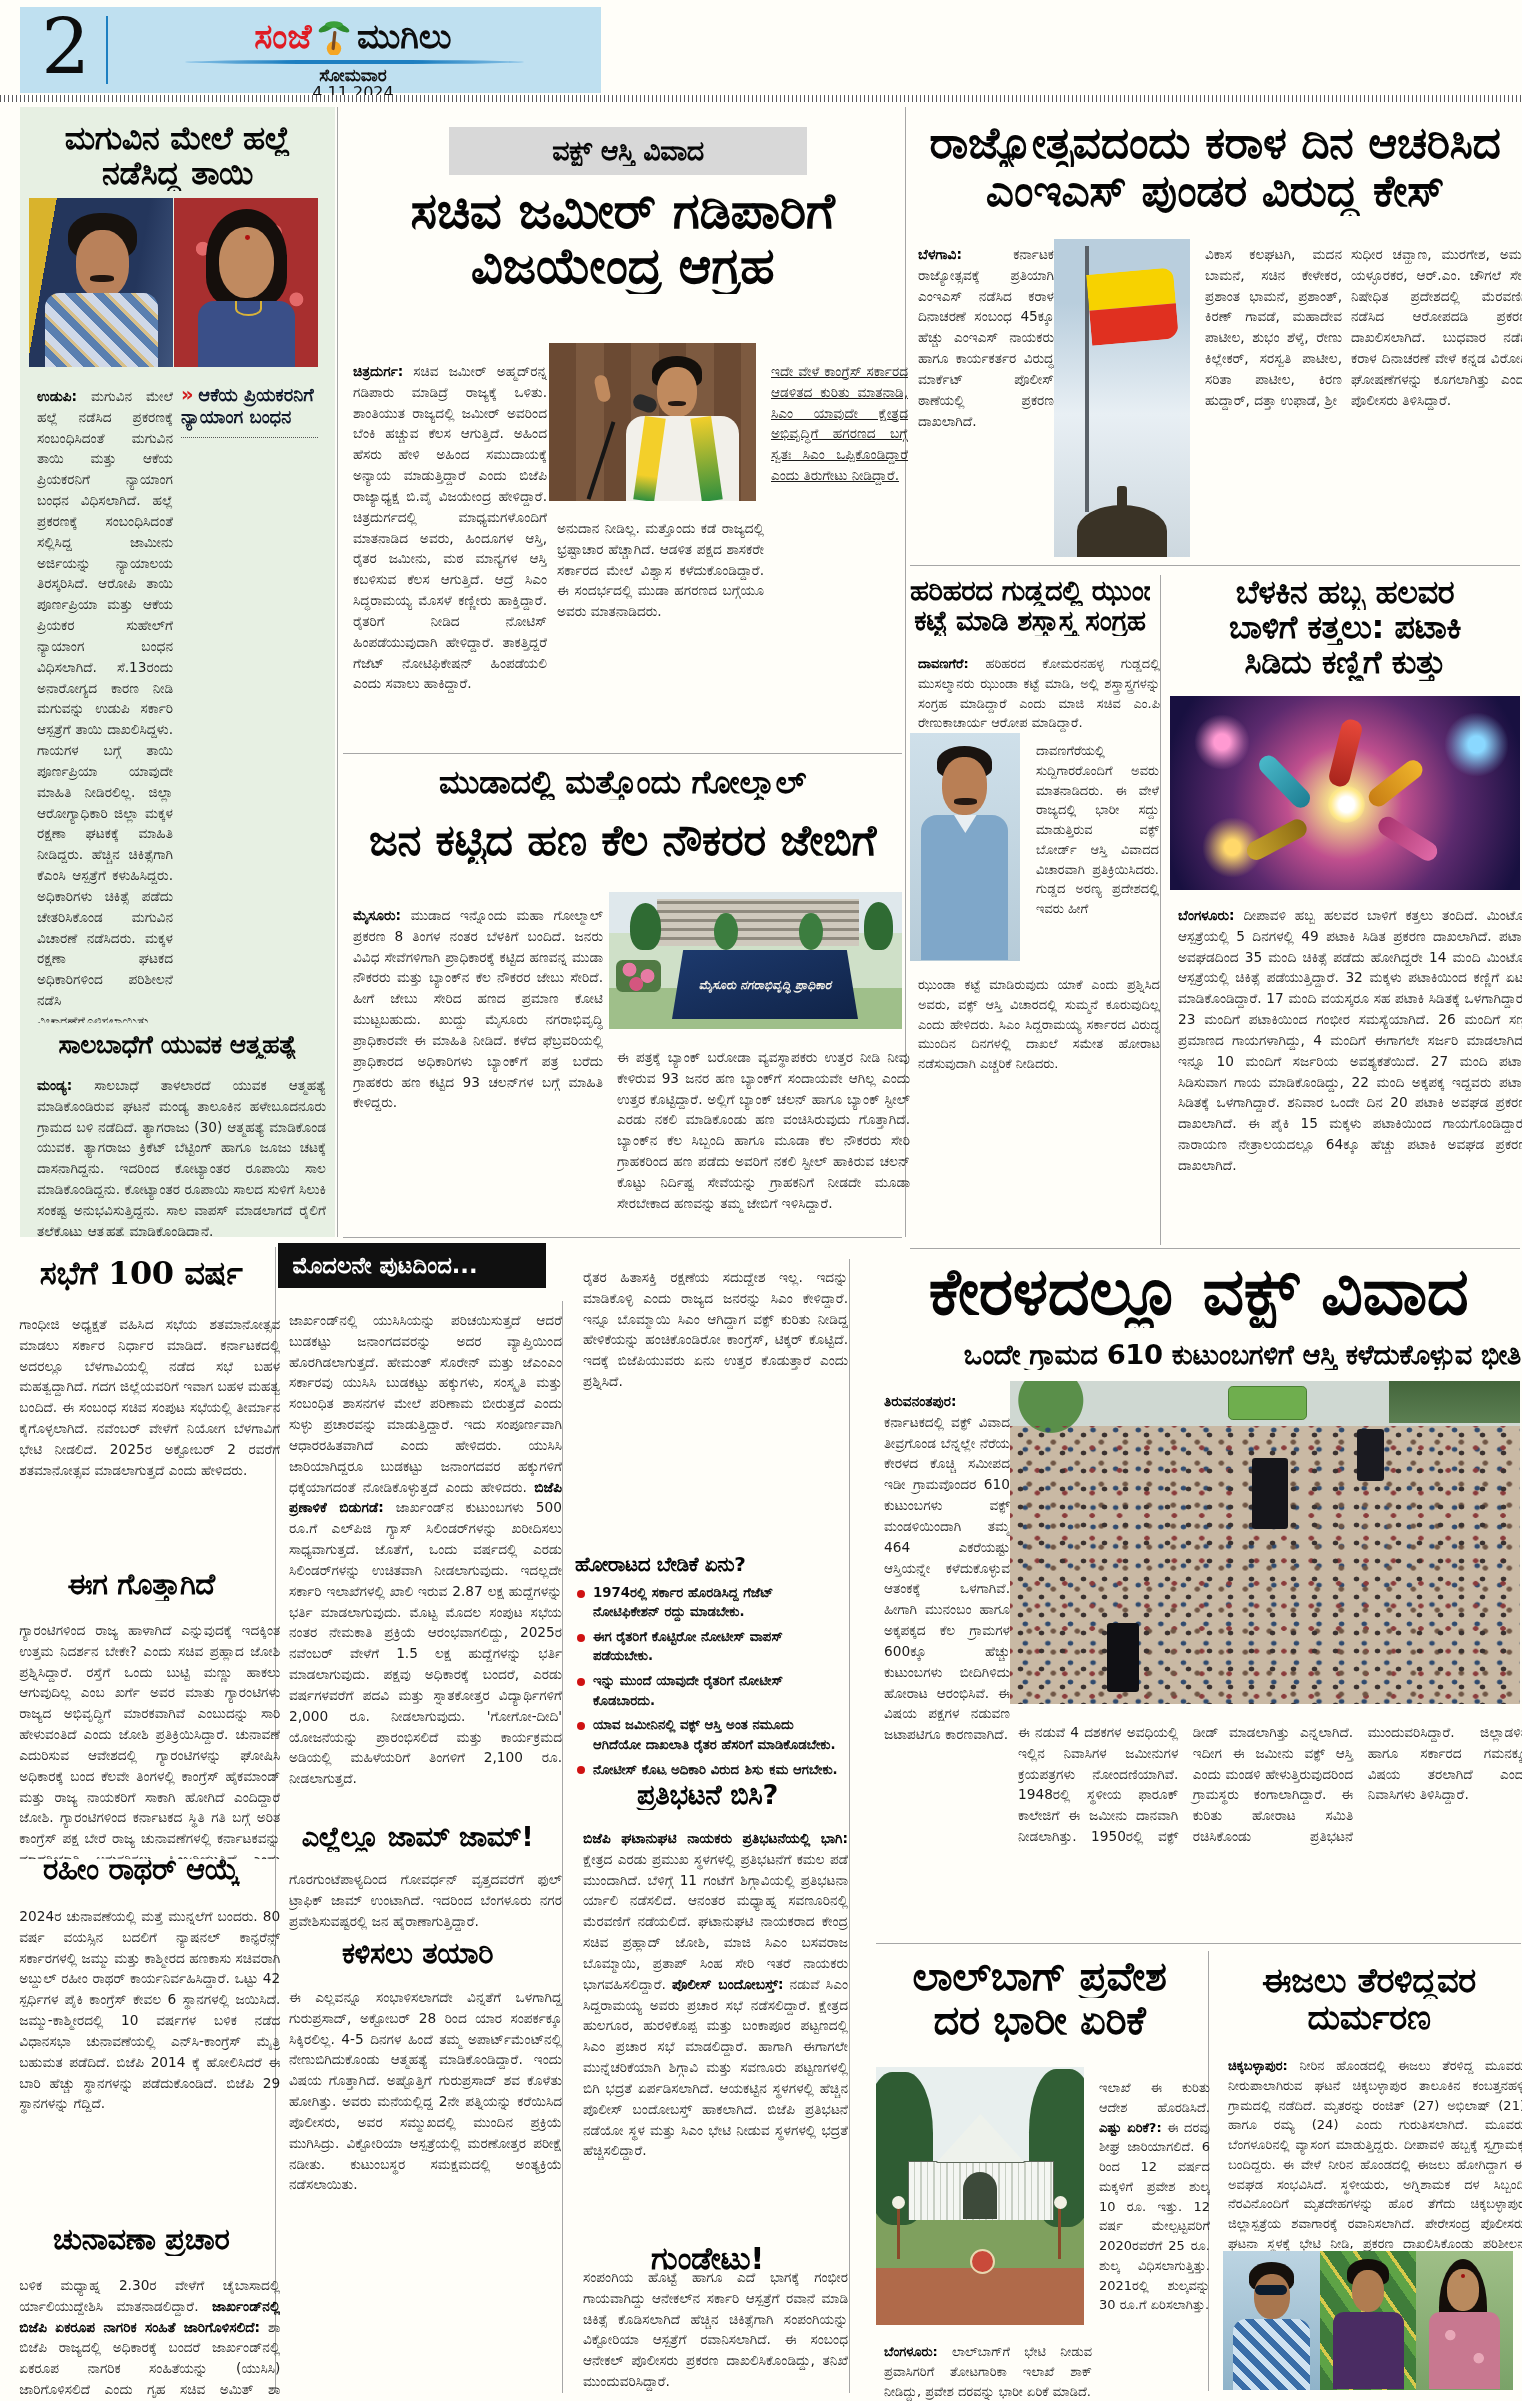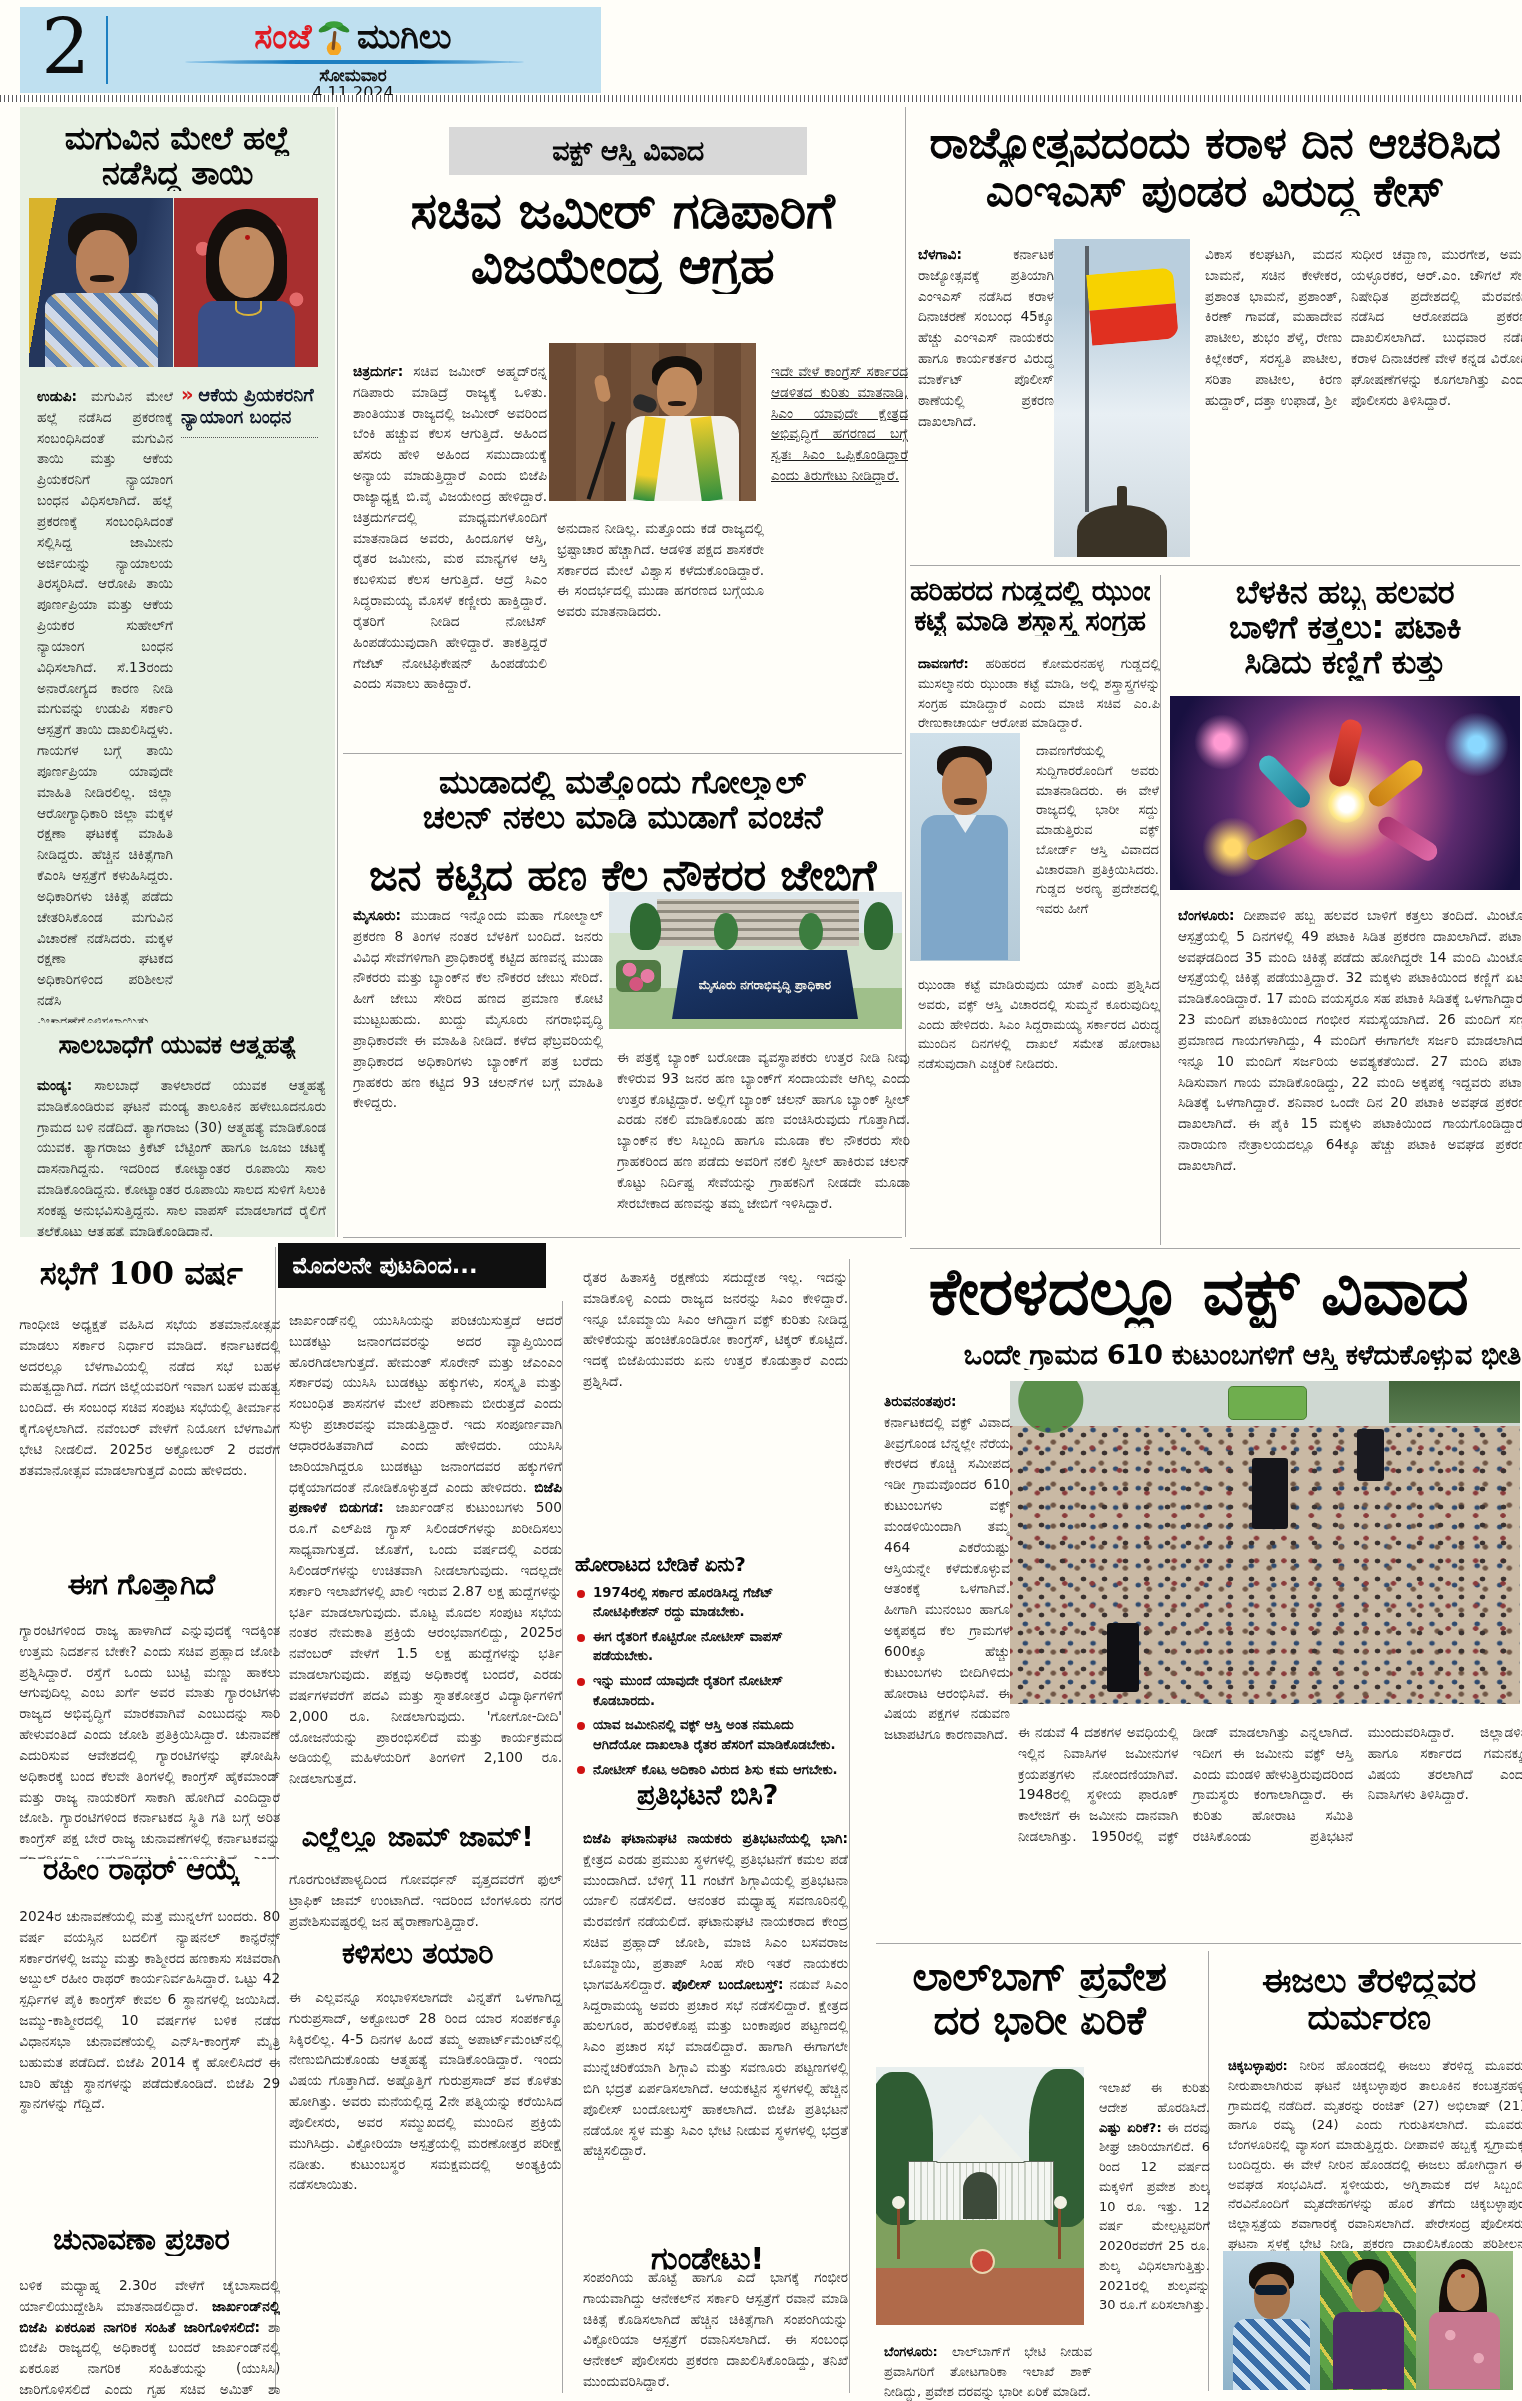--- a/index.html
+++ b/index.html
@@ -135,37 +135,36 @@
     <div class="abs" style="left:147px;top:74px;width:21px;height:84px;background:linear-gradient(180deg,#f3cf2a,#2f8f3e);transform:rotate(-8deg);"></div>
     <div class="abs" style="left:50px;top:77px;width:4px;height:81px;background:#161616;transform:rotate(18deg);"></div>
     <div class="abs" style="left:84px;top:53px;width:24px;height:14.5px;border-radius:7.3px;background:#2a2a2a;transform:rotate(20deg);"></div>
     <div class="abs" style="left:47px;top:32px;width:13px;height:27.4px;border-radius:6.5px;background:#c08a5e;transform:rotate(-12deg);"></div>
   </div>
   <p class="bt abs" style="left:549px;top:510px;width:207px;height:237px;">ಅನುದಾನ ನೀಡಿಲ್ಲ. ಮತ್ತೊಂದು ಕಡೆ ರಾಜ್ಯದಲ್ಲಿ ಭ್ರಷ್ಟಾಚಾರ ಹೆಚ್ಚಾಗಿದೆ. ಆಡಳಿತ ಪಕ್ಷದ ಶಾಸಕರೇ ಸರ್ಕಾರದ ಮೇಲೆ ವಿಶ್ವಾಸ ಕಳೆದುಕೊಂಡಿದ್ದಾರೆ. ಈ ಸಂದರ್ಭದಲ್ಲಿ ಮುಡಾ ಹಗರಣದ ಬಗ್ಗೆಯೂ ಅವರು ಮಾತನಾಡಿದರು.</p>
   <p class="bt abs" style="left:763px;top:353px;width:137px;height:394px;text-decoration:underline;">ಇದೇ ವೇಳೆ ಕಾಂಗ್ರೆಸ್ ಸರ್ಕಾರದ ಆಡಳಿತದ ಕುರಿತು ಮಾತನಾಡಿ, ಸಿಎಂ ಯಾವುದೇ ಕ್ಷೇತ್ರದ ಅಭಿವೃದ್ಧಿಗೆ ಹಗರಣದ ಬಗ್ಗೆ ಸ್ವತಃ ಸಿಎಂ ಒಪ್ಪಿಕೊಂಡಿದ್ದಾರೆ ಎಂದು ತಿರುಗೇಟು ನೀಡಿದ್ದಾರೆ.</p>
 
   <div class="abs center" style="left:343px;top:765px;width:559px;">
     <div class="hd nowrap" style="font-size:32px;font-weight:700;">ಮುಡಾದಲ್ಲಿ ಮತ್ತೊಂದು ಗೋಲ್ಮಾಲ್</div>
-    <div class="hd nowrap" style="font-size:32px;font-weight:700;">ಚಲನ್ ನಕಲು ಮಾಡಿ ಮುಡಾಗೆ ವಂಚನೆ</div>
     <div class="hd nowrap" style="font-size:43px;font-weight:900;margin-top:17px;">ಜನ ಕಟ್ಟಿದ ಹಣ ಕೆಲ ನೌಕರರ ಜೇಬಿಗೆ</div>
   </div>
 
   <p class="bt abs" style="left:345px;top:897px;width:250px;height:335px;">
     <b>ಮೈಸೂರು:</b> <span>ಮುಡಾದ ಇನ್ನೊಂದು ಮಹಾ ಗೋಲ್ಮಾಲ್ ಪ್ರಕರಣ 8 ತಿಂಗಳ ನಂತರ ಬೆಳಕಿಗೆ ಬಂದಿದೆ. ಜನರು ವಿವಿಧ ಸೇವೆಗಳಿಗಾಗಿ ಪ್ರಾಧಿಕಾರಕ್ಕೆ ಕಟ್ಟಿದ ಹಣವನ್ನ ಮುಡಾ ನೌಕರರು ಮತ್ತು ಬ್ಯಾಂಕ್‌ನ ಕೆಲ ನೌಕರರ ಜೇಬು ಸೇರಿದೆ. ಹೀಗೆ ಜೇಬು ಸೇರಿದ ಹಣದ ಪ್ರಮಾಣ ಕೋಟಿ ಮುಟ್ಟಬಹುದು. ಖುದ್ದು ಮೈಸೂರು ನಗರಾಭಿವೃದ್ಧಿ ಪ್ರಾಧಿಕಾರವೇ ಈ ಮಾಹಿತಿ ನೀಡಿದೆ. ಕಳೆದ ಫೆಬ್ರವರಿಯಲ್ಲಿ ಪ್ರಾಧಿಕಾರದ ಅಧಿಕಾರಿಗಳು ಬ್ಯಾಂಕ್‌ಗೆ ಪತ್ರ ಬರೆದು ಗ್ರಾಹಕರು ಹಣ ಕಟ್ಟಿದ 93 ಚಲನ್‌ಗಳ ಬಗ್ಗೆ ಮಾಹಿತಿ ಕೇಳಿದ್ದರು.</span>
   </p>
 
   <div class="photo" style="left:609px;top:892px;width:293px;height:137px;background:linear-gradient(180deg,#dfe8ec 0 30%,#cfe0c8 30% 70%,#9fbf8a 70%);">
     <div class="abs" style="left:48px;top:6.5px;width:202px;height:47px;background:repeating-linear-gradient(0deg,#cfc9bd 0 6.5px,#8f8a7e 6.5px 9px);"></div>
     <div class="abs" style="left:21px;top:11.3px;width:31px;height:47px;border-radius:50% 50% 40% 40%;background:#2f6b33;"></div>
     <div class="abs" style="left:255px;top:9.7px;width:29px;height:48px;border-radius:50% 50% 40% 40%;background:#2f6b33;"></div>
     <div class="abs" style="left:105px;top:21px;width:24px;height:37px;border-radius:50%;background:#3c7d3f;"></div>
     <div class="abs" style="left:190px;top:21px;width:24px;height:37px;border-radius:50%;background:#3c7d3f;"></div>
     <div class="abs" style="left:6.5px;top:68px;width:45px;height:32px;background:radial-gradient(circle at 30% 30%,#e77ba4 0 6.5px,transparent 7.3px),radial-gradient(circle at 70% 50%,#e77ba4 0 6.5px,transparent 7.3px),radial-gradient(circle at 45% 75%,#d4567f 0 6.5px,transparent 7.3px),#517a44;border-radius:6.5px;"></div>
     <div class="abs" style="left:63px;top:58px;width:186px;height:69px;background:linear-gradient(160deg,#1d3a6e,#102347);clip-path:polygon(6% 0,94% 0,100% 100%,0 100%);display:flex;align-items:center;justify-content:center;">
-      <span style="color:#f5f2e8;font-size:12px;font-weight:bold;text-align:center;padding:0 11.3px;">ಮೈಸೂರು ನಗರಾಭಿವೃದ್ಧಿ ಪ್ರಾಧಿಕಾರ</span>
+      <span style="color:#f5f2e8;font-size:12px;font-weight:bold;text-align:center;padding:0 11.3px;font-style:italic;">ಮೈಸೂರು ನಗರಾಭಿವೃದ್ಧಿ ಪ್ರಾಧಿಕಾರ</span>
     </div>
   </div>
   <p class="bt abs" style="left:609px;top:1039px;width:293px;height:194px;">ಈ ಪತ್ರಕ್ಕೆ ಬ್ಯಾಂಕ್ ಬರೋಡಾ ವ್ಯವಸ್ಥಾಪಕರು ಉತ್ತರ ನೀಡಿ ನೀವು ಕೇಳಿರುವ 93 ಜನರ ಹಣ ಬ್ಯಾಂಕ್‌ಗೆ ಸಂದಾಯವೇ ಆಗಿಲ್ಲ ಎಂದು ಉತ್ತರ ಕೊಟ್ಟಿದ್ದಾರೆ. ಅಲ್ಲಿಗೆ ಬ್ಯಾಂಕ್ ಚಲನ್ ಹಾಗೂ ಬ್ಯಾಂಕ್ ಸ್ಟೀಲ್ ಎರಡು ನಕಲಿ ಮಾಡಿಕೊಂಡು ಹಣ ವಂಚಿಸಿರುವುದು ಗೊತ್ತಾಗಿದೆ. ಬ್ಯಾಂಕ್‌ನ ಕೆಲ ಸಿಬ್ಬಂದಿ ಹಾಗೂ ಮೂಡಾ ಕೆಲ ನೌಕರರು ಸೇರಿ ಗ್ರಾಹಕರಿಂದ ಹಣ ಪಡೆದು ಅವರಿಗೆ ನಕಲಿ ಸ್ಟೀಲ್ ಹಾಕಿರುವ ಚಲನ್ ಕೊಟ್ಟು ನಿರ್ದಿಷ್ಟ ಸೇವೆಯನ್ನು ಗ್ರಾಹಕನಿಗೆ ನೀಡದೇ ಮೂಡಾ ಸೇರಬೇಕಾದ ಹಣವನ್ನು ತಮ್ಮ ಜೇಬಿಗೆ ಇಳಿಸಿದ್ದಾರೆ.</p>
 
   <div class="abs hd center" style="left:910px;top:119px;width:610px;">
     <div class="nowrap" style="font-size:44px;font-weight:900;">ರಾಜ್ಯೋತ್ಸವದಂದು ಕರಾಳ ದಿನ ಆಚರಿಸಿದ</div>
     <div class="nowrap" style="font-size:44px;font-weight:900;">ಎಂಇಎಸ್ ಪುಂಡರ ವಿರುದ್ಧ ಕೇಸ್</div>
   </div>
 
   <p class="bt abs" style="left:910px;top:236px;width:136px;height:324px;">

